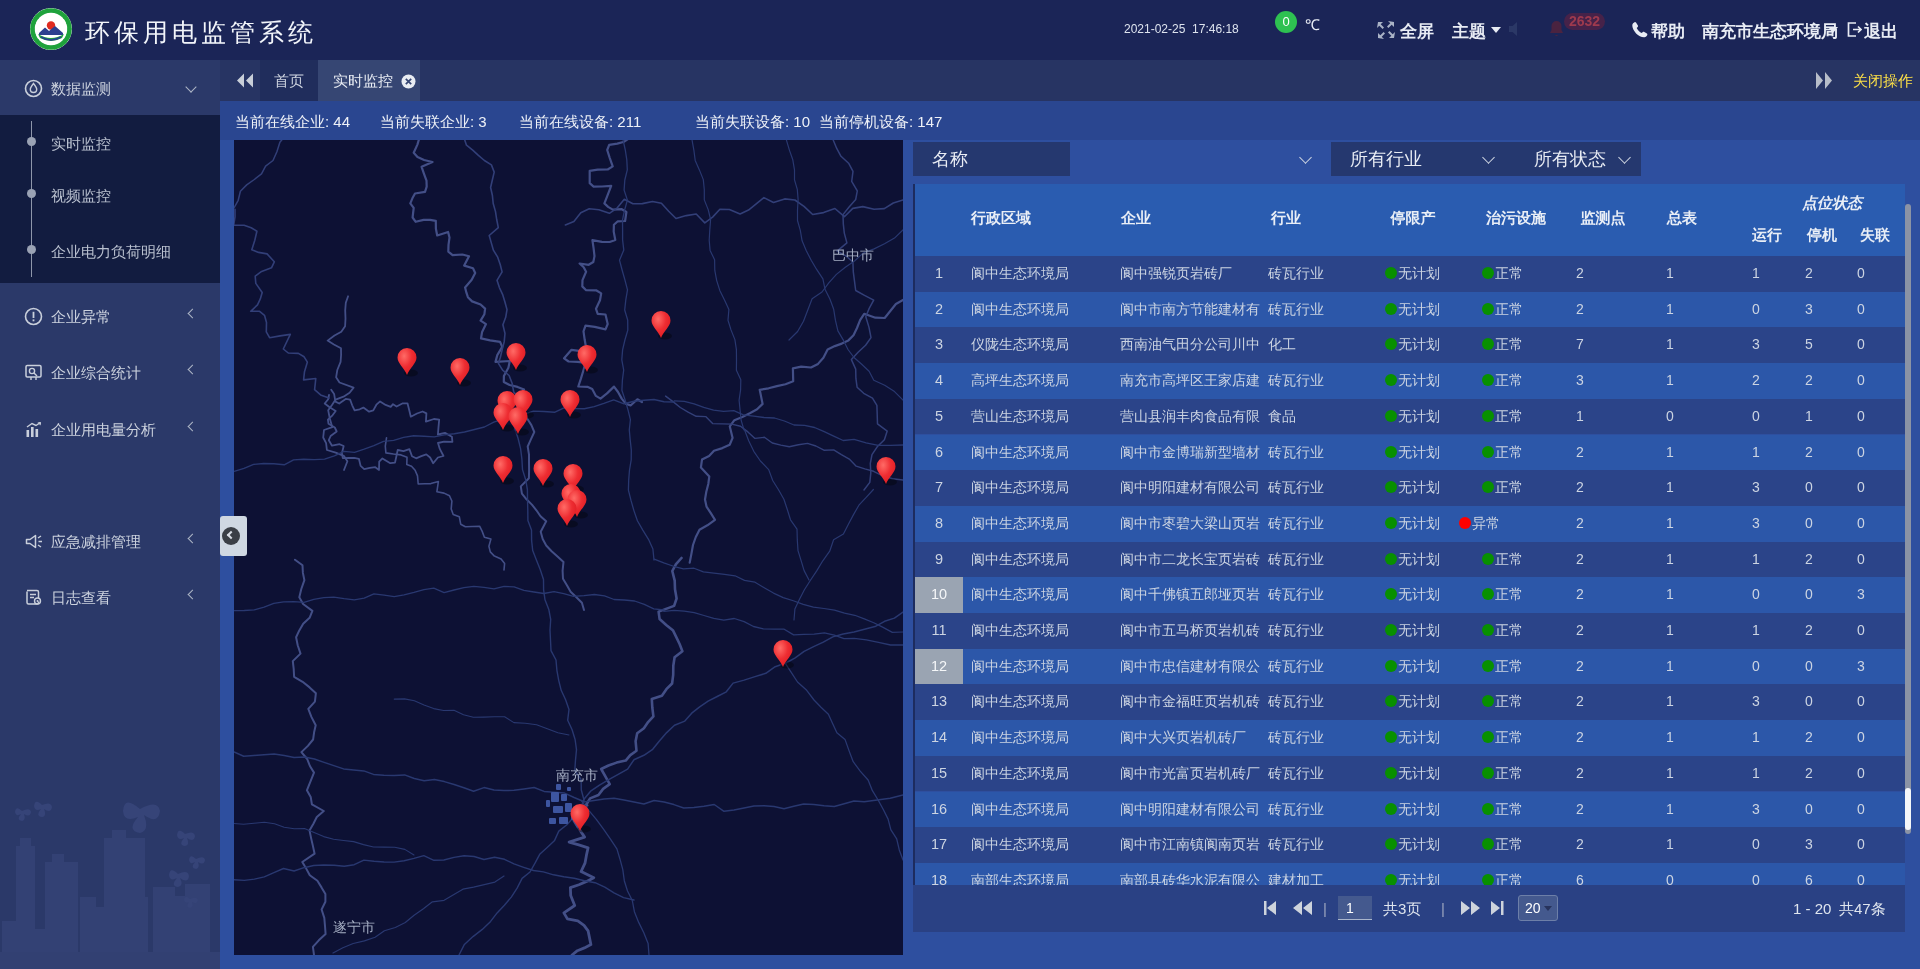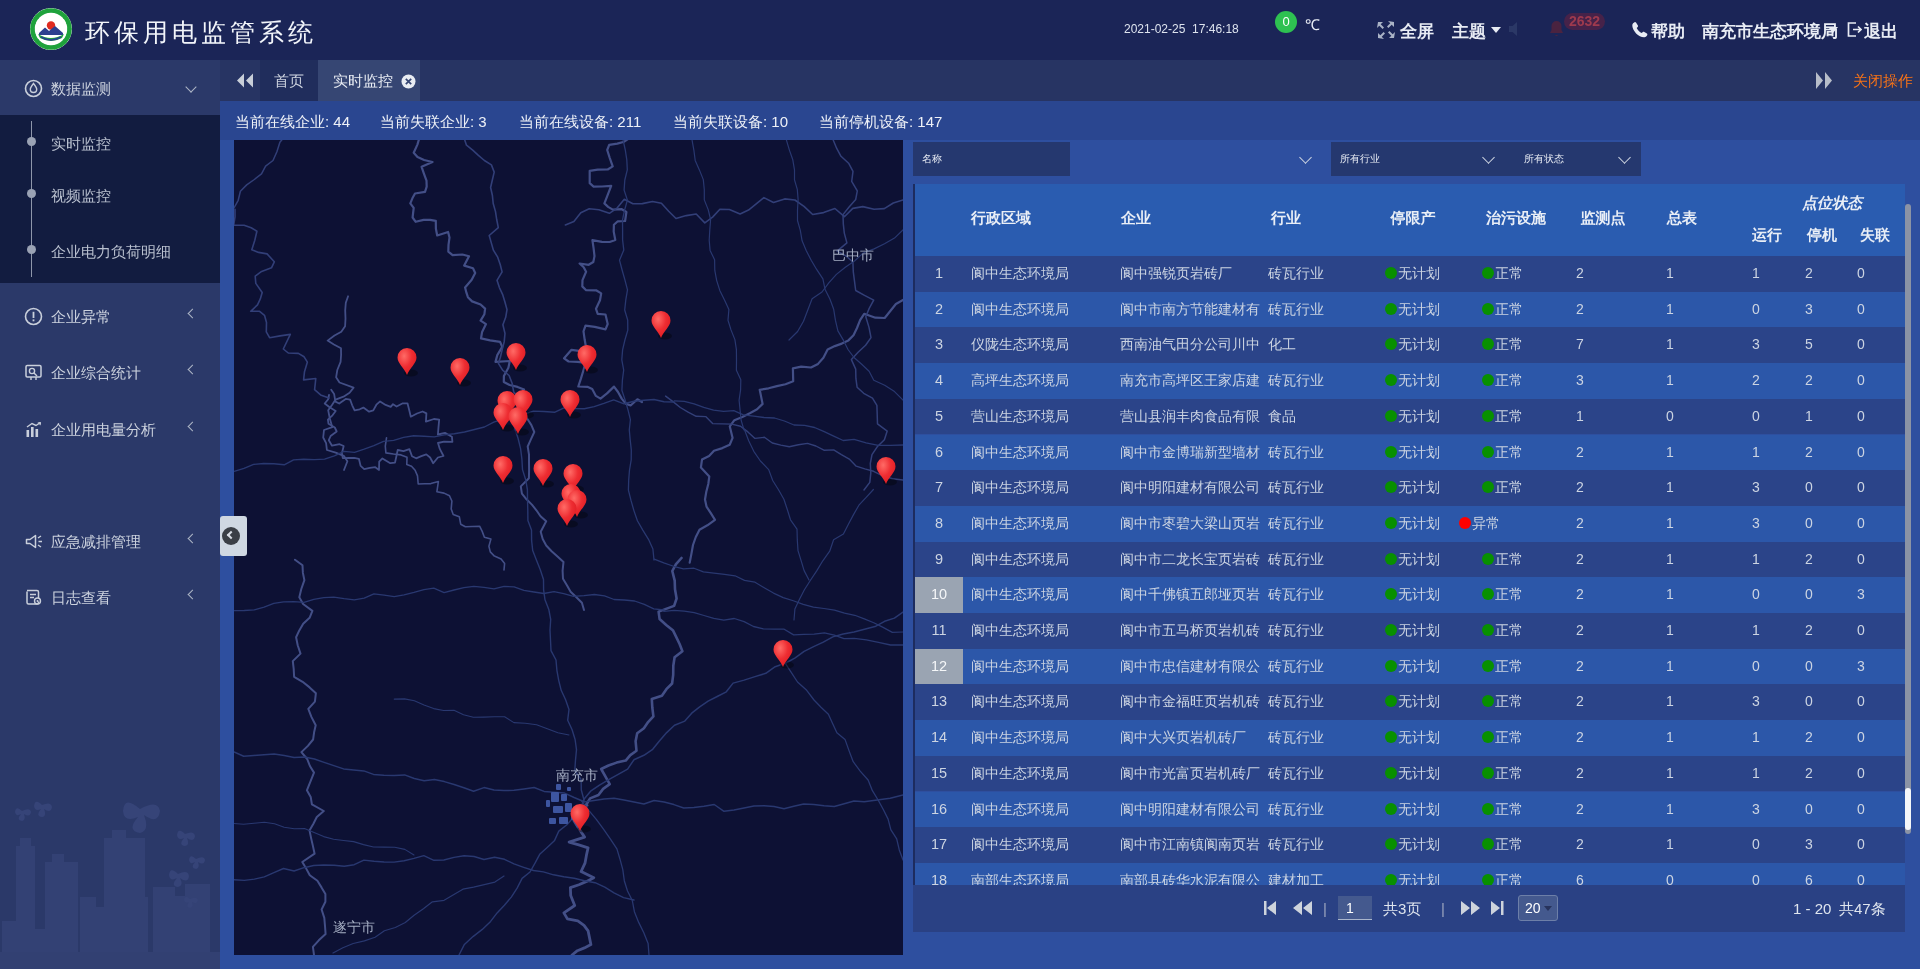--- a/index.html
+++ b/index.html
@@ -23,32 +23,32 @@
 .chev-d{position:absolute;left:187px;top:23px;width:8px;height:8px;border-right:1.6px solid #aeb6c6;border-bottom:1.6px solid #aeb6c6;transform:rotate(45deg)}
 .submenu{position:absolute;left:0;top:55px;width:220px;height:168px;background:#121c40}
 .subline{position:absolute;left:31px;top:6px;width:1px;height:156px;background:#8e96aa}
 .subi{position:absolute;left:51px;font-size:15px;color:#b9c0cf;height:20px;line-height:20px}
 .dot{position:absolute;left:-24px;top:3px;width:9px;height:9px;border-radius:5px;background:#9aa2b4}
 
 #tabs{position:absolute;left:220px;top:60px;width:1700px;height:41px;background:#273463}
 .tbicon{position:absolute;left:15px;top:11px}
 .tab1{position:absolute;left:40px;top:0;width:58px;height:41px;background:#202d5c;color:#cdd3df;font-size:15px;text-align:center;line-height:41px}
 .tab2{position:absolute;left:98px;top:0;width:102px;height:41px;background:#364673;color:#e8ecf3;font-size:15px;line-height:41px;padding-left:15px}
-.ttxt{position:absolute;left:1633px;top:12px;font-size:15px;color:#f97316}
+.ttxt{position:absolute;left:1633px;top:12px;font-size:15px;color:#fde047}
 
 #stats{position:absolute;left:220px;top:101px;width:1700px;height:39px;background:#2a4690}
 #stats span{position:absolute;top:12px;font-size:15px;color:#eef1f7}
 
 #map{position:absolute;left:234px;top:140px;width:669px;height:815px;background:#0d1134;overflow:hidden}
 .mlab{font-size:14px;fill:#a6afc4;font-family:"Liberation Sans",sans-serif}
 #collapse{position:absolute;left:220px;top:516px;width:27px;height:40px;background:#cfd8e2;border-radius:3px}
 #collapse .cc{position:absolute;left:2px;top:11px;width:18px;height:18px;border-radius:9px;background:#3a3f46}
 #collapse .ca{position:absolute;left:8px;top:16px;width:6px;height:6px;border-left:2px solid #d8dde4;border-bottom:2px solid #d8dde4;transform:rotate(45deg)}
 
-.fin{position:absolute;top:142px;height:34px;background:#25386f;color:#e8ecf4;font-size:10px;line-height:34px;padding-left:9px}
+.fin{position:absolute;top:142px;height:34px;background:#25386f;color:#e8ecf4;font-size:18px;line-height:34px;padding-left:19px}
 .fchev{position:absolute;width:9px;height:9px;border-right:1.8px solid #cfd6e2;border-bottom:1.8px solid #cfd6e2;transform:rotate(45deg);top:153px}
 
 #thead{position:absolute;left:913px;top:184px;width:992px;height:72px;background:#2a5cb0;border-left:2px solid #1d2c5f}
 #thead span{position:absolute;color:#e9eef6;font-size:15px;font-weight:bold;transform:translateX(-50%)}
 #tbody{position:absolute;left:913px;top:256px;width:992px;height:630px;overflow:hidden;border-left:2px solid #1d2c5f}
 .trow{position:absolute;left:0;width:992px;height:35.7px}
 .rd{background:#2b4489}
 .rl{background:#2c57a9}
 .trow .c{position:absolute;top:0;height:35.7px;line-height:35.7px;font-size:14px;color:#ccd4e2}
 .numcell{position:absolute;left:0;top:0;width:48px;height:35.7px;line-height:35.7px;font-size:14.5px;color:#ccd4e2;text-align:center}
@@ -228,21 +228,21 @@
         </svg></div>
 <svg class="tbicon" style="left:1593px;top:12px" width="22" height="17" viewBox="0 0 22 17" fill="#b7bdc9">
         <path d="M3 0 L10 8.5 L3 17 Z M12 0 L19 8.5 L12 17 Z"></path>
       </svg>
 <span class="ttxt">关闭操作</span>
 </div>
 <div id="stats">
       <span style="left:15px">当前在线企业: 44</span>
       <span style="left:160px">当前失联企业: 3</span>
       <span style="left:299px">当前在线设备: 211</span>
-      <span style="left:453px">当前失联设备: 10</span>
+      <span style="left:475px">当前失联设备: 10</span>
       <span style="left:599px">当前停机设备: 147</span>
     </div>
 <div id="map">
       <svg width="669" height="815" viewBox="0 0 669 815" style="position:absolute;left:0;top:0">
         <defs>
 <radialGradient id="pg" cx="0.35" cy="0.3" r="0.9">
 <stop offset="0" stop-color="#ff6b66"></stop>
             <stop offset="0.45" stop-color="#ee2d32"></stop>
             <stop offset="1" stop-color="#d8151c"></stop>
 </radialGradient>

